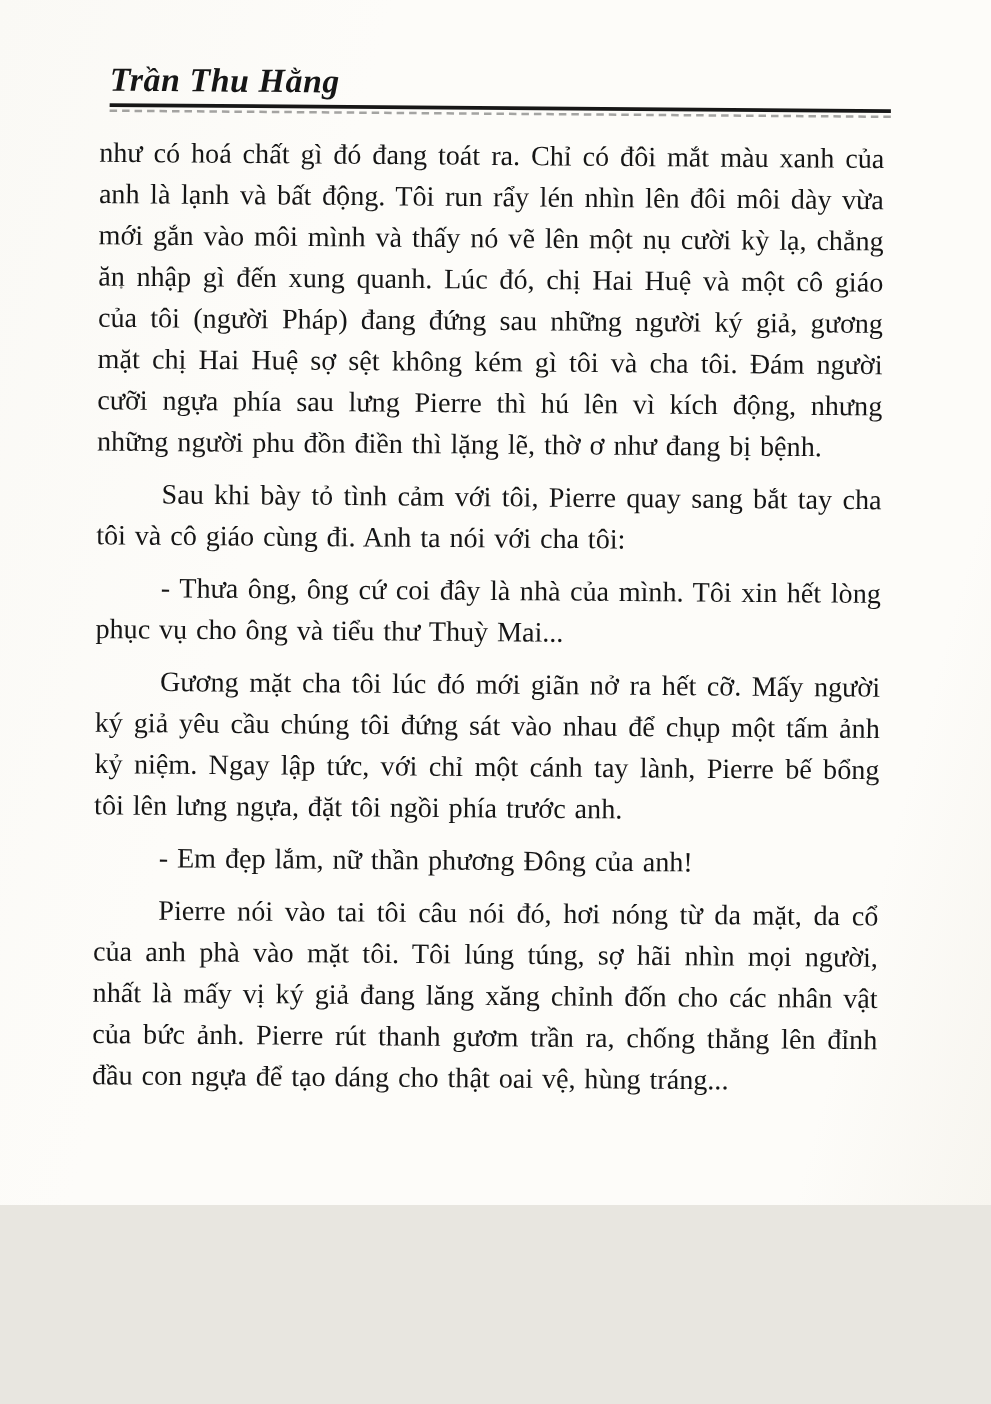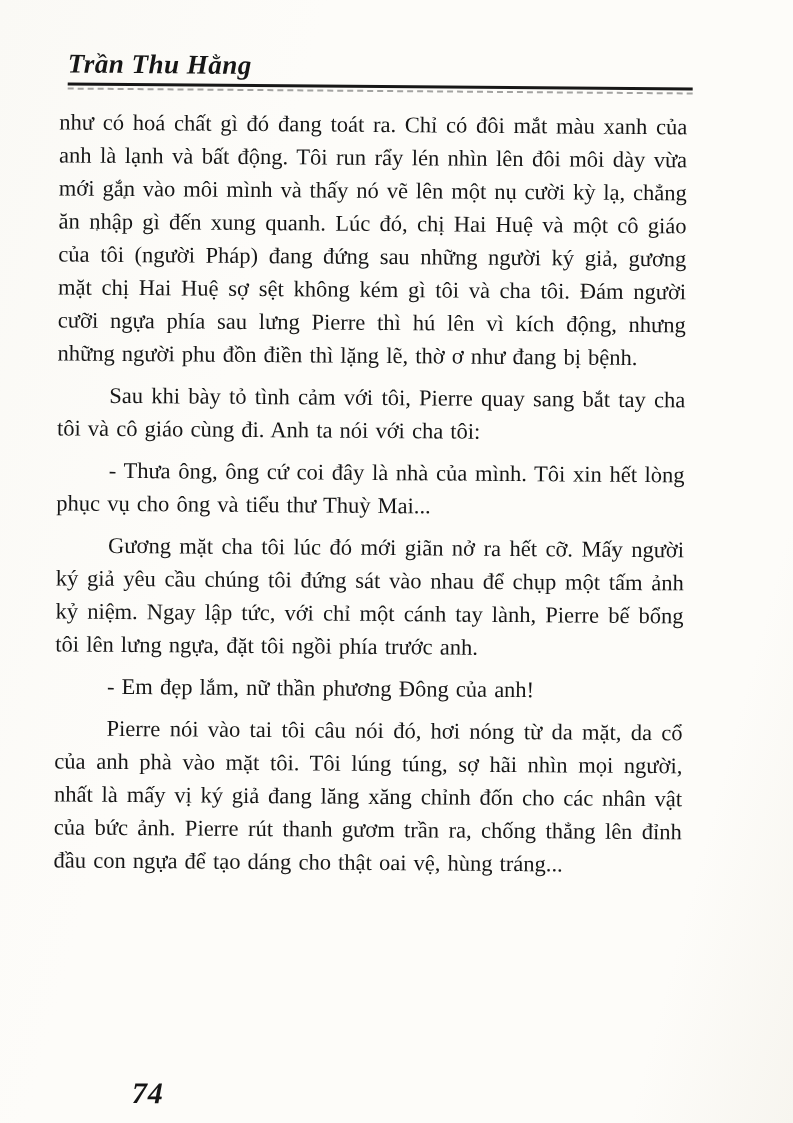--- a/index.html
+++ b/index.html
@@ -4,25 +4,25 @@
 <style>
   html, body {
     margin: 0;
     padding: 0;
     background: #e8e6e0;
     font-family: "Liberation Serif", "DejaVu Serif", serif;
   }
   .page {
     position: relative;
     width: 793px;
-    height: 1123px;
+    height: 964px;
     background: linear-gradient(105deg, #faf9f5 0%, #fdfcf9 30%, #fdfcf9 85%, #f7f5ef 100%);
     overflow: hidden;
     box-sizing: border-box;
-    padding: 50px 82px 0 60px;
+    padding: 50px 82px 0 80px;
     color: #161616;
   }
   .scan {
     transform: rotate(0.45deg);
     transform-origin: 320px 0;
   }
   .running-header { margin: 0 0 0 8px; }
   .author {
     display: inline-block;
     font-style: italic;

